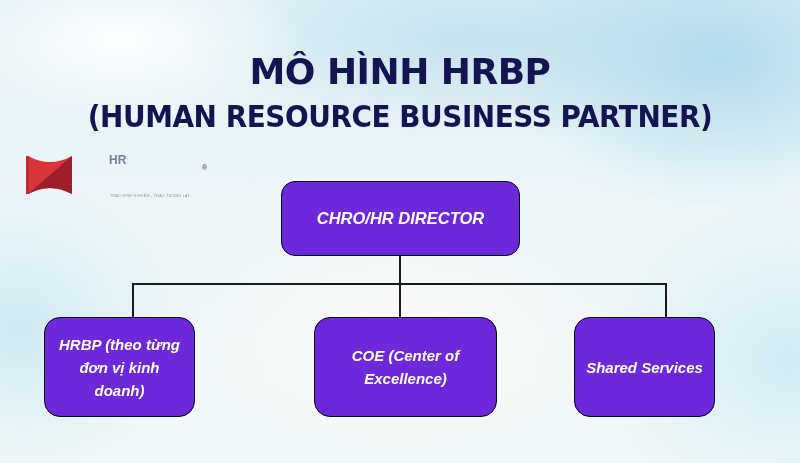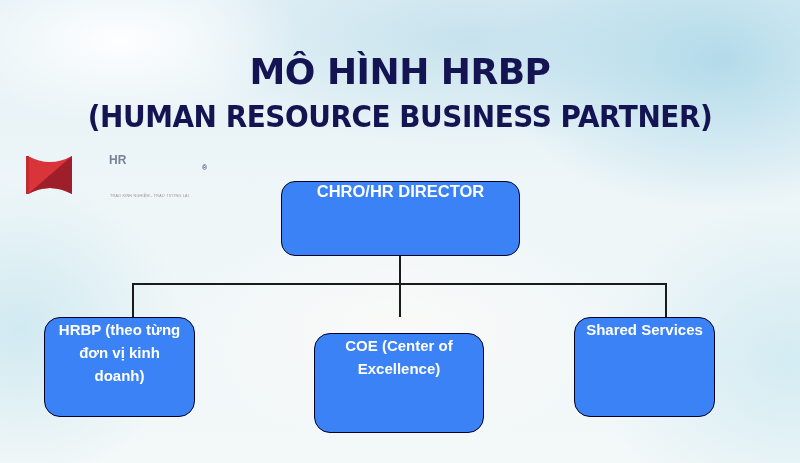--- a/index.html
+++ b/index.html
@@ -25,29 +25,29 @@
 
   .logo { position: absolute; left: 26px; top: 152px; width: 170px; height: 50px; }
   .logo svg { position: absolute; left: 0; top: 2px; }
   .logo .hr { position: absolute; left: 83px; top: 1px; font-size: 12px; font-weight: bold; color: #7a7f9a; font-family: "Liberation Sans", sans-serif; }
   .logo .brand { position: absolute; left: 82px; top: 10px; font-size: 26px; color: #1f2a5a; font-family: "Liberation Serif", serif; line-height: 28px; }
   .logo .reg { position: absolute; left: 176px; top: 12px; font-size: 7px; color: #1f2a5a; font-family: "Liberation Sans", sans-serif; }
   .logo .tag { position: absolute; left: 84px; top: 42px; font-size: 3.6px; letter-spacing: 0.3px; color: #9a8f86; font-family: "Liberation Sans", sans-serif; white-space: nowrap; }
 
   .node {
     position: absolute; box-sizing: border-box;
-    background: #3b82f6; border: 1.5px solid #020226;
+    background: #6d28d9; border: 1.5px solid #020226;
     border-radius: 16px; color: #ffffff;
-    display: flex; align-items: flex-start; justify-content: center; text-align: center;
-    font-weight: bold; font-family: "Liberation Sans", sans-serif;
+    display: flex; align-items: center; justify-content: center; text-align: center;
+    font-weight: bold; font-family: "Liberation Sans", sans-serif; font-style: italic;
   }
   .node.top { left: 281px; top: 181px; width: 239px; height: 75px; border-radius: 14px; font-size: 16.5px; }
   .node.child { top: 317px; height: 100px; font-size: 15px; line-height: 23px; padding: 0 10px; }
   .node.c1 { left: 44px; width: 151px; }
-  .node.c2 { left: 314px; width: 170px; margin-top: 16px; }
+  .node.c2 { left: 314px; width: 183px; }
   .node.c3 { left: 574px; width: 141px; }
 
   .line { position: absolute; background: #1a1a1a; }
   .v-main { left: 399px; top: 256px; width: 2px; height: 61px; }
   .h-bar { left: 132px; top: 283px; width: 535px; height: 2px; }
   .v-left { left: 132px; top: 283px; width: 2px; height: 35px; }
   .v-right { left: 665px; top: 283px; width: 2px; height: 35px; }
 </style>
 </head>
 <body>

